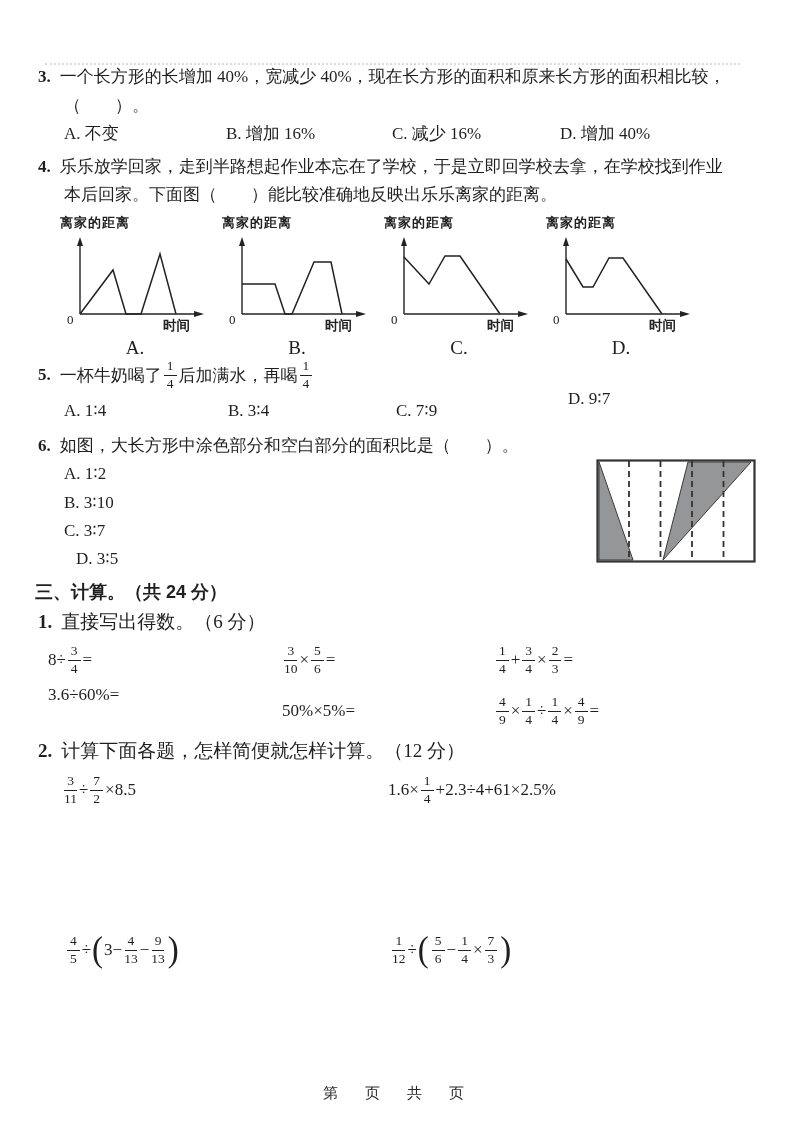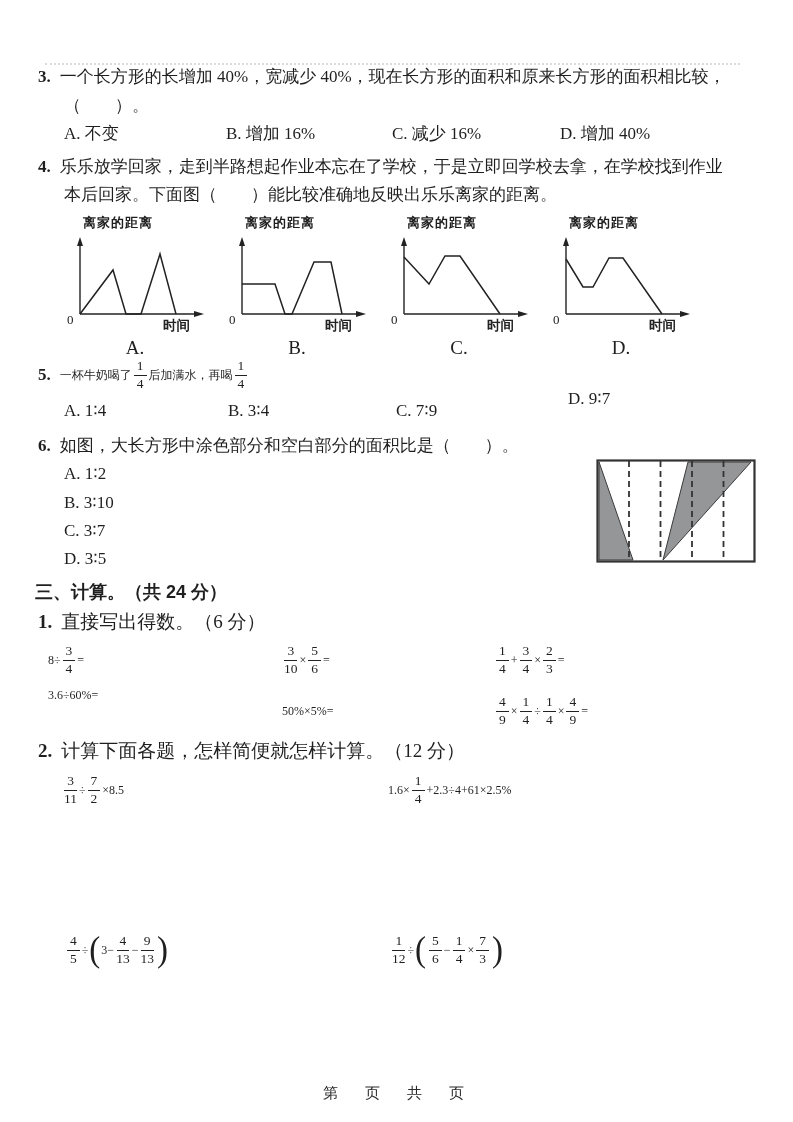--- a/index.html
+++ b/index.html
@@ -4,32 +4,32 @@
 <style>
   html,body{margin:0;padding:0;}
   body{width:793px;height:1122px;background:#ffffff;position:relative;overflow:hidden;
        font-family:"Liberation Serif",serif;color:#1f1f1f;}
   .abs{position:absolute;}
   .qline{font-size:17px;line-height:22px;white-space:nowrap;}
   .qnum{font-weight:bold;margin-right:9px;}
   .opt{font-size:17px;white-space:nowrap;}
   .optcol{font-size:17px;white-space:nowrap;}
   .expr{display:flex;align-items:center;white-space:nowrap;font-size:17px;}
-  .tok{font-size:12px;white-space:pre;}
+  .tok{font-size:17px;white-space:pre;}
   .frac{display:inline-flex;flex-direction:column;align-items:center;justify-content:center;
         font-size:13.5px;line-height:1.1;margin:0 2px;}
   .frac .fn{padding:0 3px 1px 3px;border-bottom:1.4px solid #222;}
   .frac .fd{padding-top:1px;}
   .bigpar{display:inline-block;font-size:33px;font-weight:400;line-height:0.9;margin:0 1px;
           transform:scaleY(1.08);}
   .sec-title{font-family:"Liberation Sans",sans-serif;font-weight:bold;font-size:18px;white-space:nowrap;}
   .item-head{font-size:19px;white-space:nowrap;}
   .graph{width:158px;}
   .g-ylabel{font-family:"Liberation Sans",sans-serif;font-weight:bold;font-size:13px;
-            letter-spacing:1px;height:20px;margin-left:23px;}
+            letter-spacing:1px;height:20px;}
   .g-letter{width:150px;text-align:center;font-size:19px;margin-top:1px;}
   .scan-line{border-top:2px dotted #c8c8c8;opacity:0.65;}
   .footer{width:793px;text-align:center;font-size:15px;letter-spacing:6px;color:#2a2a2a;
           font-family:"Liberation Sans",sans-serif;}
 </style>
 </head>
 <body>
 
 <div class="abs scan-line" style="left:45px;top:63px;width:695px"></div>
 
@@ -111,21 +111,21 @@
   </div>
 <div class="abs opt" style="left:64px;top:400px">A. 1∶4</div>
 <div class="abs opt" style="left:228px;top:400px">B. 3∶4</div>
 <div class="abs opt" style="left:396px;top:400px">C. 7∶9</div>
 <div class="abs opt" style="left:568px;top:388px">D. 9∶7</div>
 
 <div class="abs qline" style="left:38px;top:435px"><span class="qnum">6.</span><span>如图，大长方形中涂色部分和空白部分的面积比是（　　）。</span></div>
 <div class="abs optcol" style="left:64px;top:463px">A. 1∶2</div>
 <div class="abs optcol" style="left:64px;top:492px">B. 3∶10</div>
 <div class="abs optcol" style="left:64px;top:520px">C. 3∶7</div>
-<div class="abs optcol" style="left:64px;top:548px">D. 3∶5</div>
+<div class="abs optcol" style="left:76px;top:548px">D. 3∶5</div>
 <div class="abs" style="left:596px;top:459px"><svg width="160" height="104" viewBox="0 0 160 104">
       <polygon points="3,3 37,101 3,101" fill="#949698" stroke="#3a3a3a" stroke-width="1"></polygon>
       <polygon points="67,101 92,3 155,3" fill="#949698" stroke="#3a3a3a" stroke-width="1"></polygon>
       <line x1="33" y1="2" x2="33" y2="102" stroke="#333333" stroke-width="1.8" stroke-dasharray="6 4"></line>
       <line x1="64.5" y1="2" x2="64.5" y2="102" stroke="#333333" stroke-width="1.8" stroke-dasharray="6 4"></line>
       <line x1="96" y1="2" x2="96" y2="102" stroke="#333333" stroke-width="1.8" stroke-dasharray="6 4"></line>
       <line x1="127.5" y1="2" x2="127.5" y2="102" stroke="#333333" stroke-width="1.8" stroke-dasharray="6 4"></line>
       <rect x="1.5" y="1.5" width="157" height="101" fill="none" stroke="#333333" stroke-width="2.2"></rect>
     </svg></div>
 

